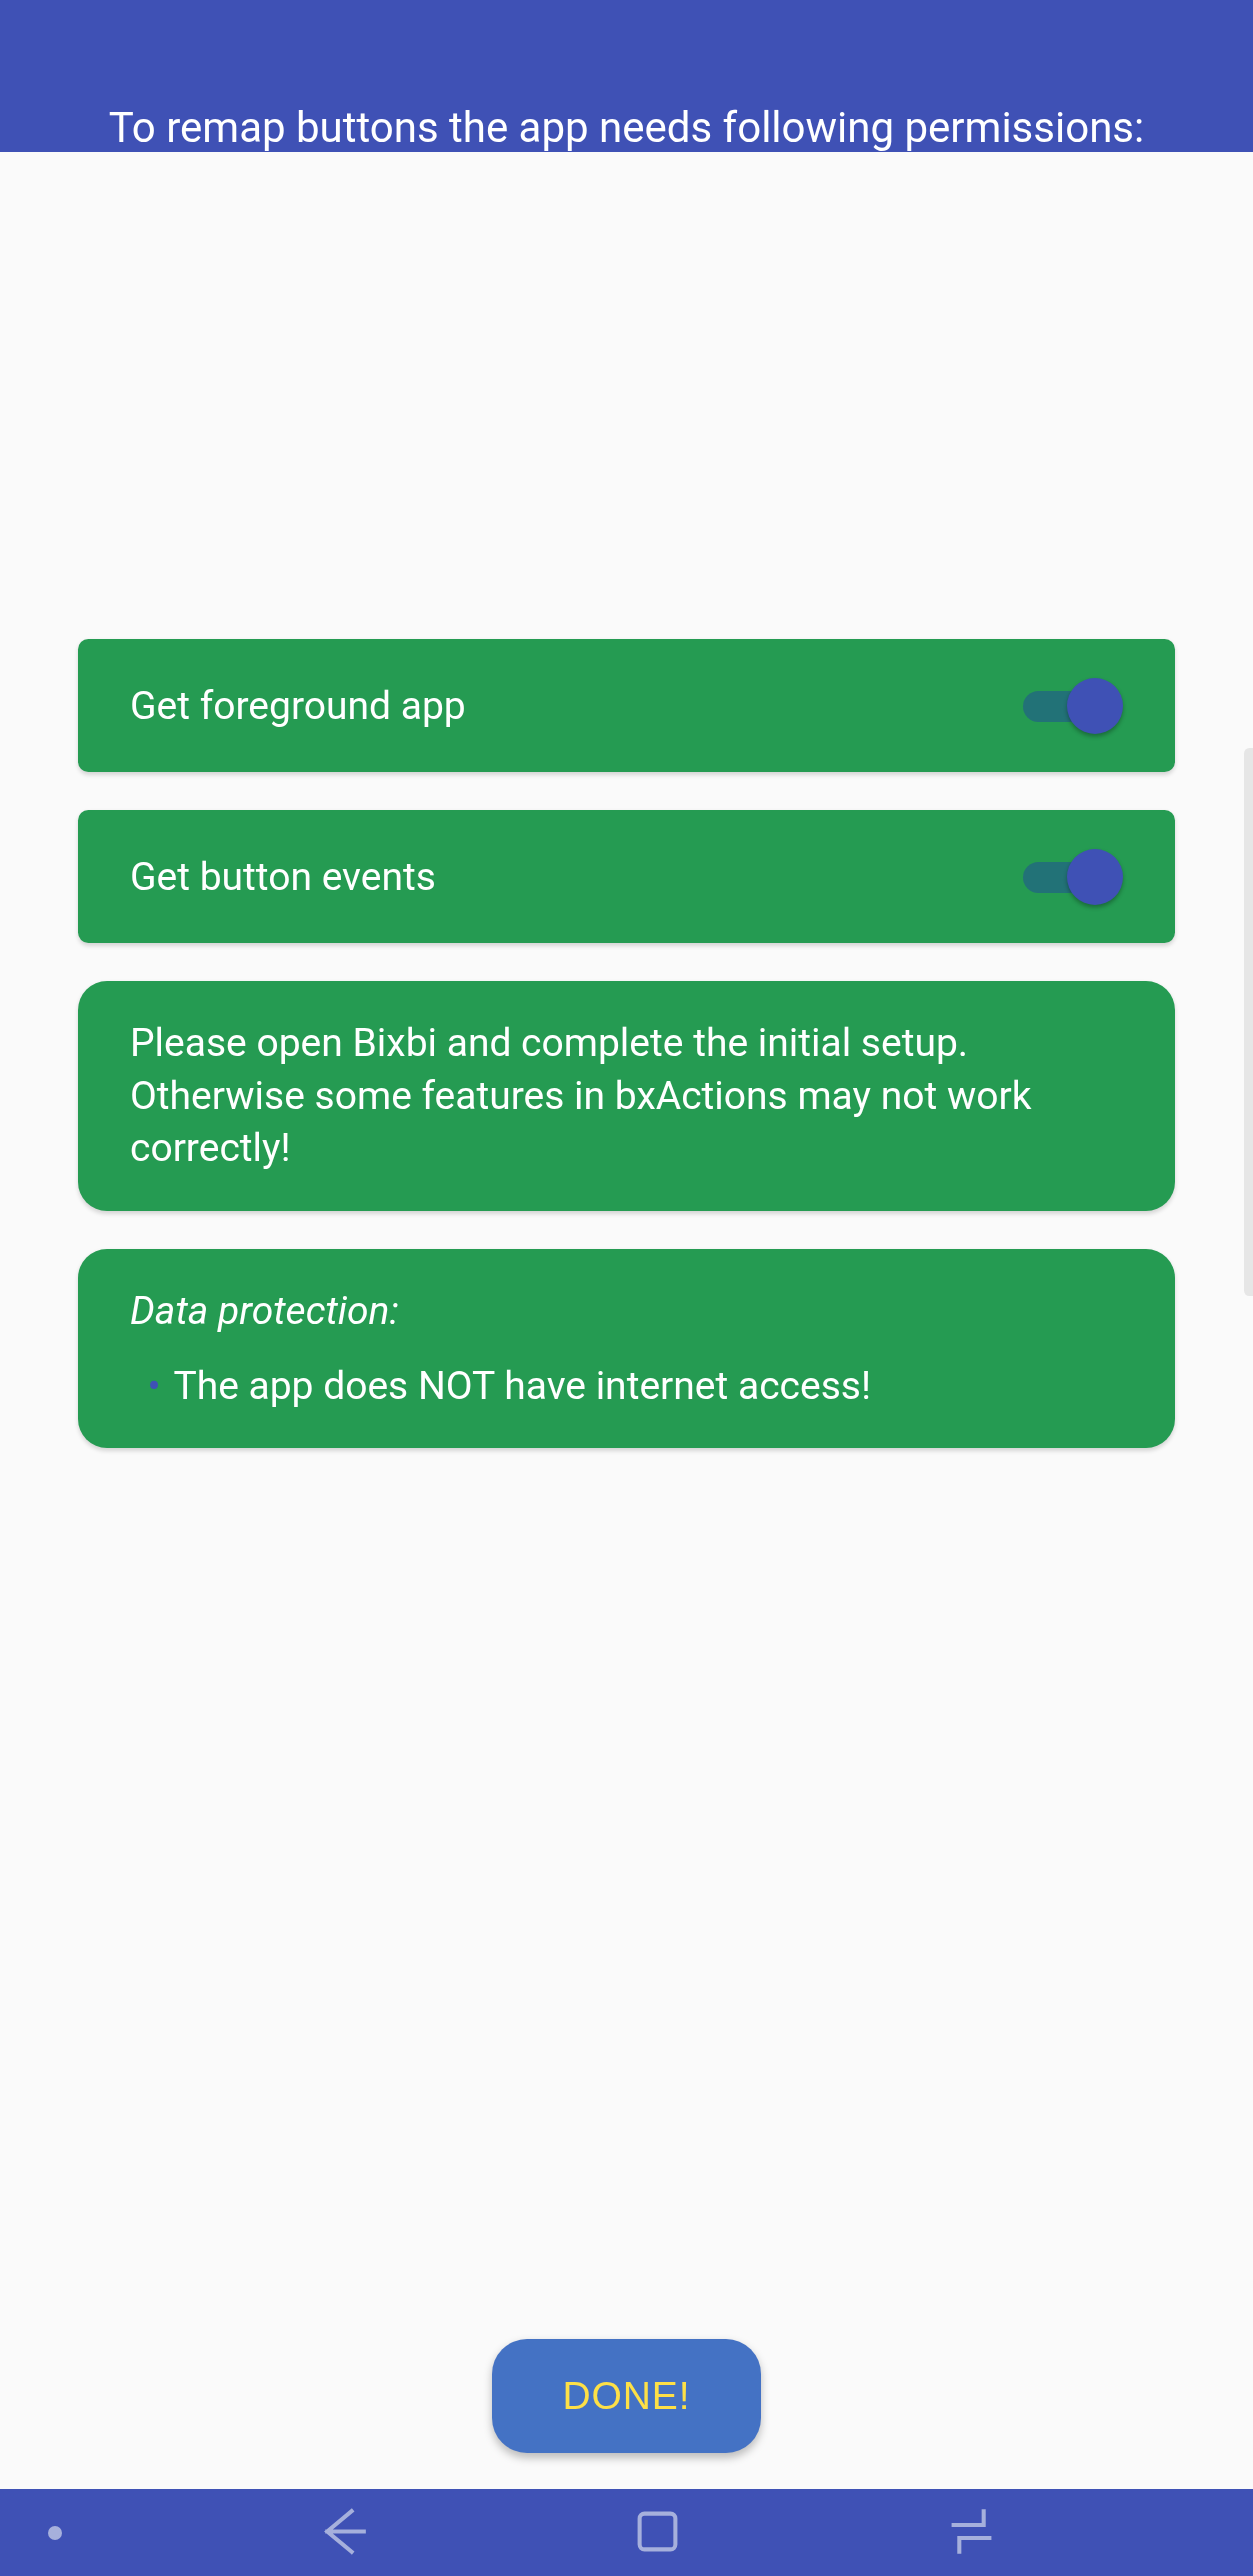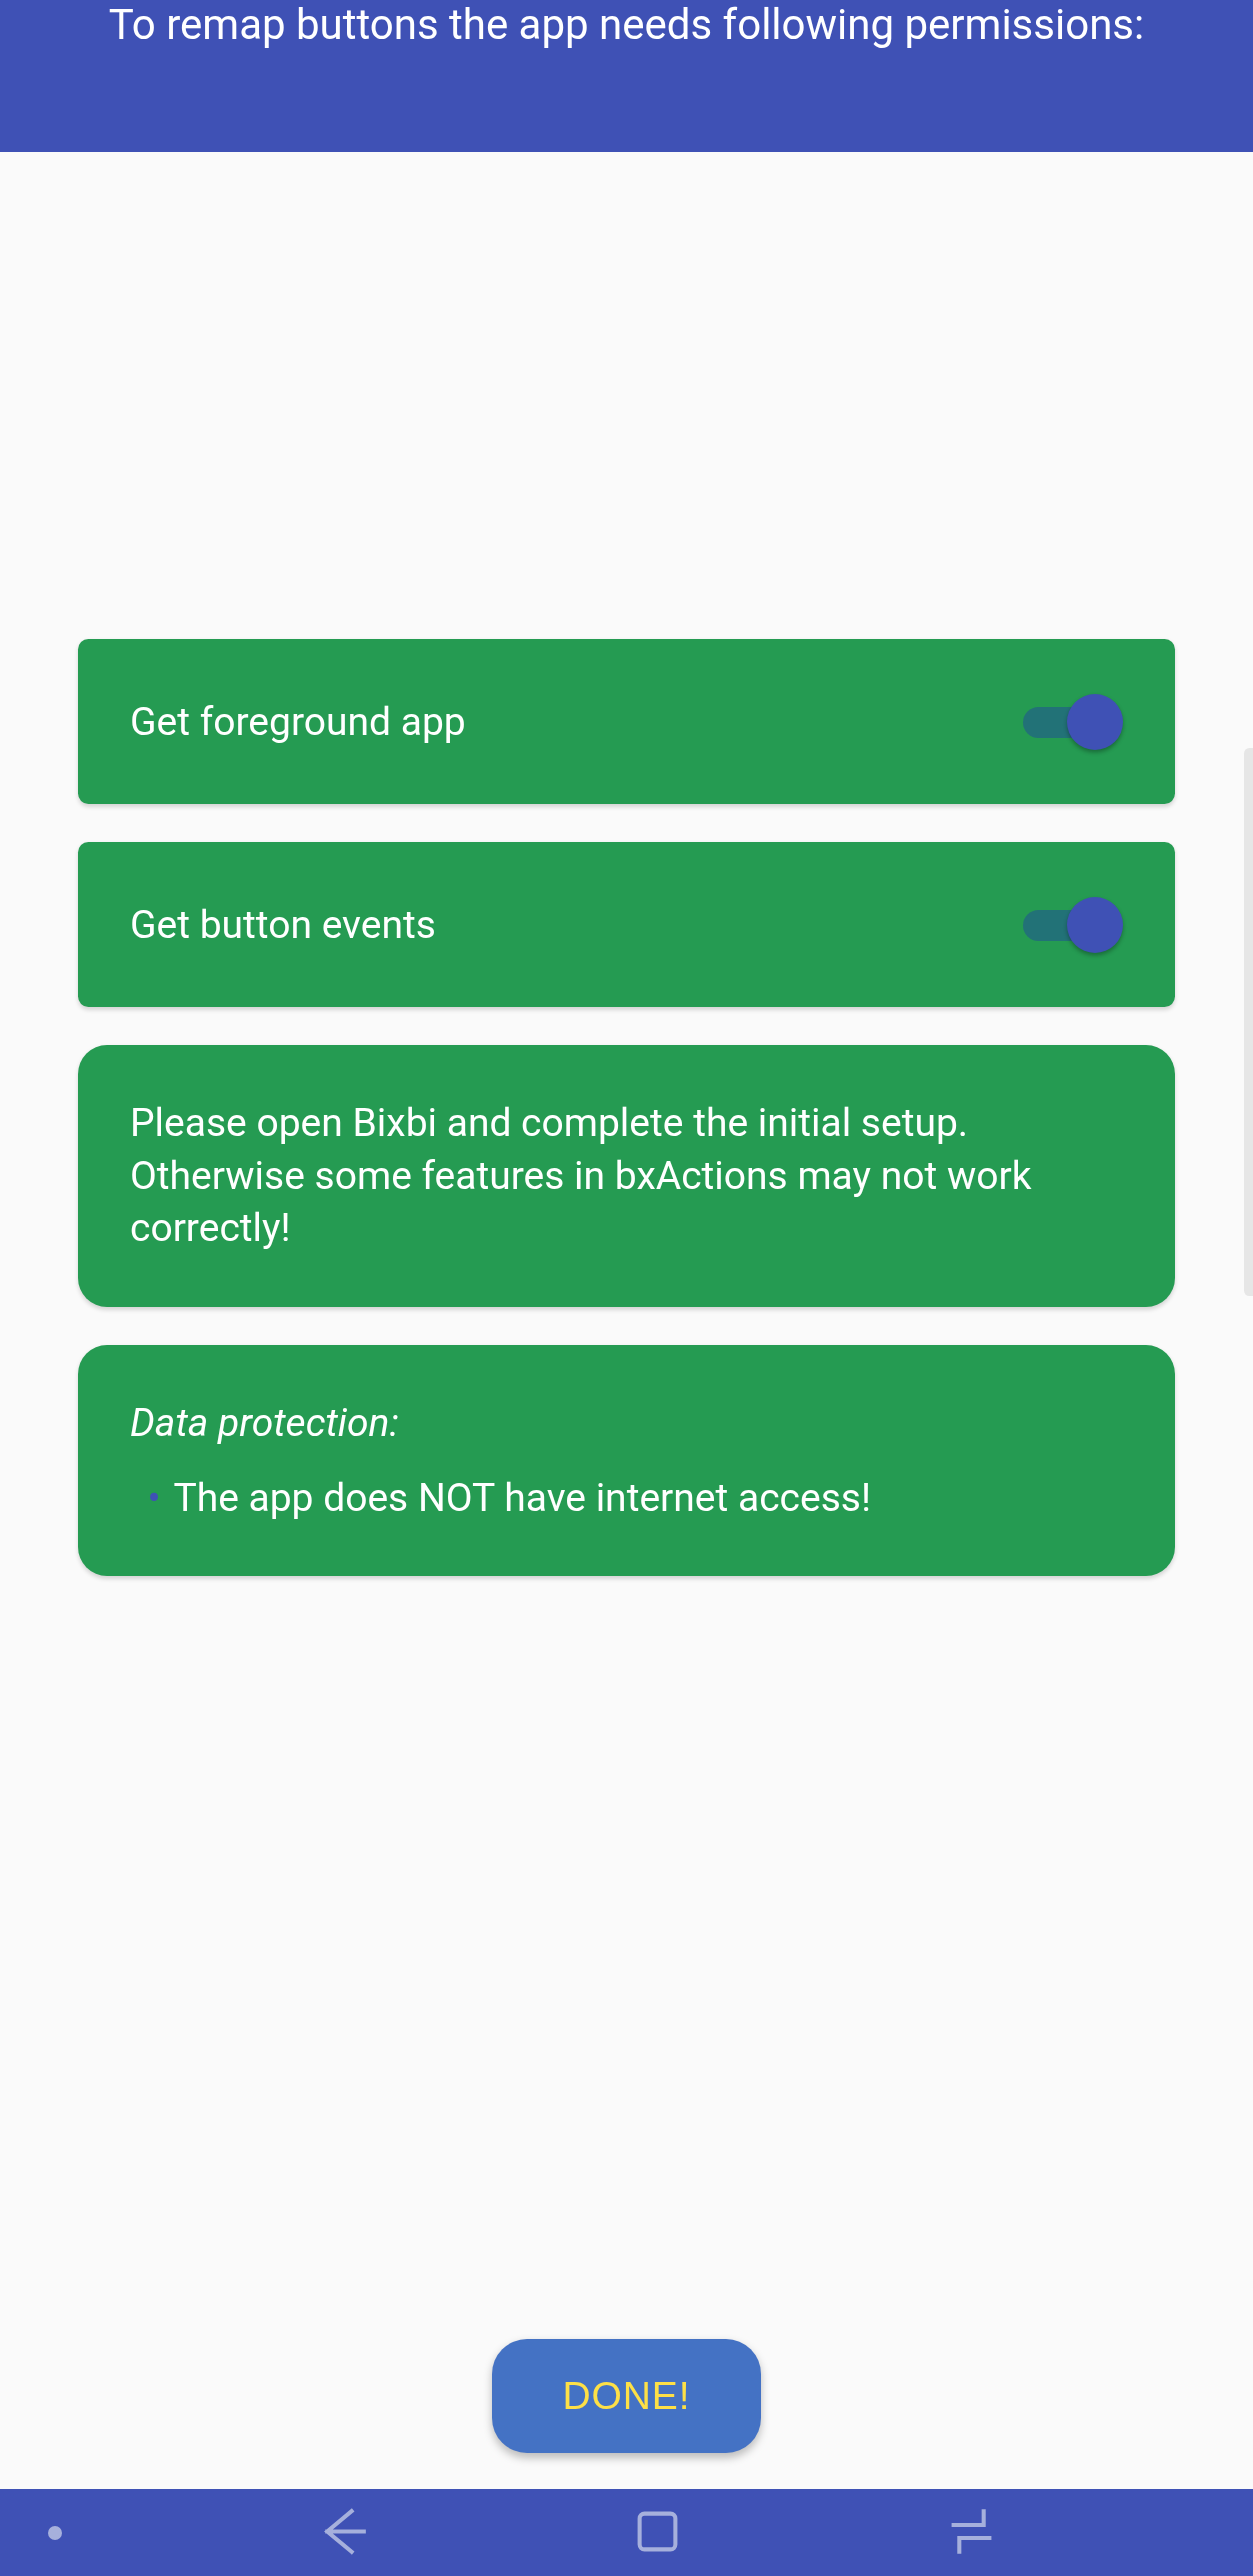--- a/index.html
+++ b/index.html
@@ -3,39 +3,39 @@
 <meta charset="utf-8">
 <style>
   * { margin: 0; padding: 0; box-sizing: border-box; }
   html, body { width: 1253px; height: 2576px; font-family: Roboto, Arial, sans-serif; background: #fafafa; overflow: hidden; }
 
   .header {
     width: 100%;
     height: 152px;
     background: #3f51b5;
     display: flex;
-    align-items: flex-start;
+    align-items: flex-end;
     justify-content: center;
     color: #ffffff;
     font-size: 42px;
     font-weight: 400;
   }
 
   .content {
     width: 100%;
     padding: 0 78px;
     padding-top: 487px;
   }
 
   .card {
     background: #259b52;
     border-radius: 10.4px;
     margin-bottom: 38px;
     box-shadow: 0 2.6px 4.4px rgba(0,0,0,0.15);
-    padding: 52px 52px;
+    padding: 36px 52px;
     display: flex;
     align-items: center;
     justify-content: space-between;
     color: #ffffff;
     font-size: 39px;
   }
   .card.info { display: block; line-height: 1.35; border-radius: 29px; }
 
   .switch {
     position: relative;

